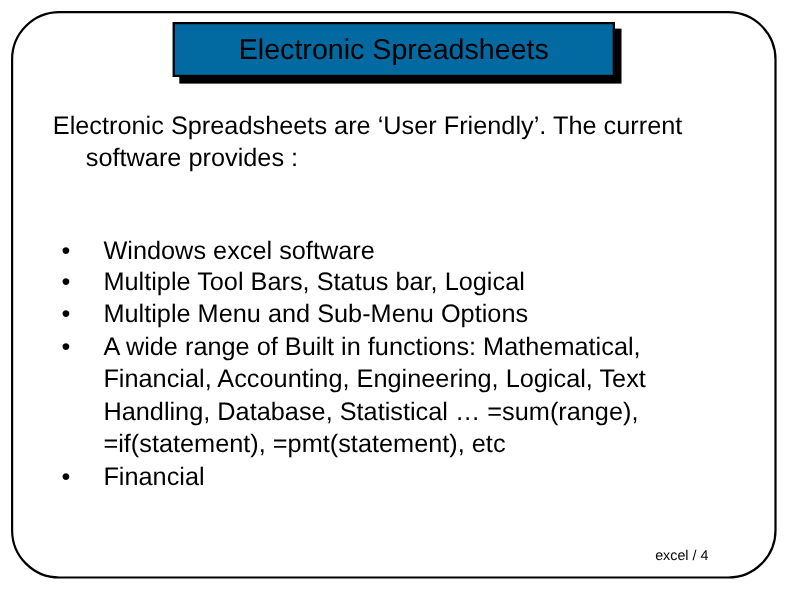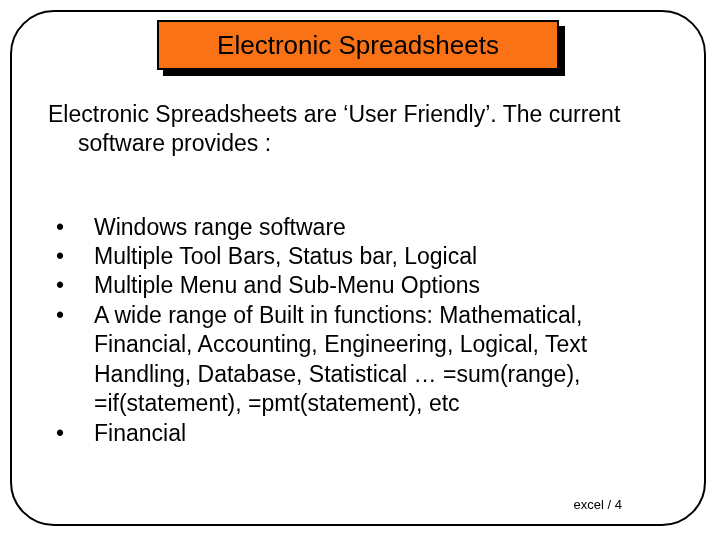--- a/index.html
+++ b/index.html
@@ -37,21 +37,21 @@
     width: 100%;
     height: 100%;
     background: #000;
   }
   .title-box {
     position: absolute;
     top: 0;
     left: 0;
     width: 100%;
     height: 100%;
-    background: #f97316;
+    background: #0369a1;
     border: 2px solid #000;
     box-sizing: border-box;
     display: flex;
     align-items: center;
     justify-content: center;
   }
   .title-text {
     font-size: 26px;
     color: #000;
     font-weight: 400;
@@ -88,21 +88,21 @@
     content: "•";
     position: absolute;
     left: 8px;
     top: 0;
     font-size: 23px;
     line-height: 1.28;
   }
   .footer {
     position: absolute;
     bottom: 12px;
-    right: 82px;
+    right: 60px;
     font-size: 13px;
     color: #000;
   }
 </style>
 </head>
 <body>
 
 <div class="slide-frame">
 
   <div class="title-wrap">
@@ -111,21 +111,21 @@
       <span class="title-text">Electronic Spreadsheets</span>
     </div>
   </div>
 
   <div class="body">
     <div class="intro">
       <span>Electronic Spreadsheets are ‘User Friendly’. The current</span>
       <span class="indent">software provides :</span>
     </div>
     <ul class="bullets">
-      <li><span>Windows range software</span></li>
+      <li><span>Windows excel software</span></li>
       <li><span>Multiple Tool Bars, Status bar, Logical</span></li>
       <li><span>Multiple Menu and Sub-Menu Options</span></li>
       <li><span>A wide range of Built in functions: Mathematical, Financial, Accounting, Engineering, Logical, Text Handling, Database, Statistical … =sum(range), =if(statement), =pmt(statement), etc</span></li>
       <li><span>Financial</span></li>
     </ul>
   </div>
 
   <div class="footer">excel / 4</div>
 </div>
 

